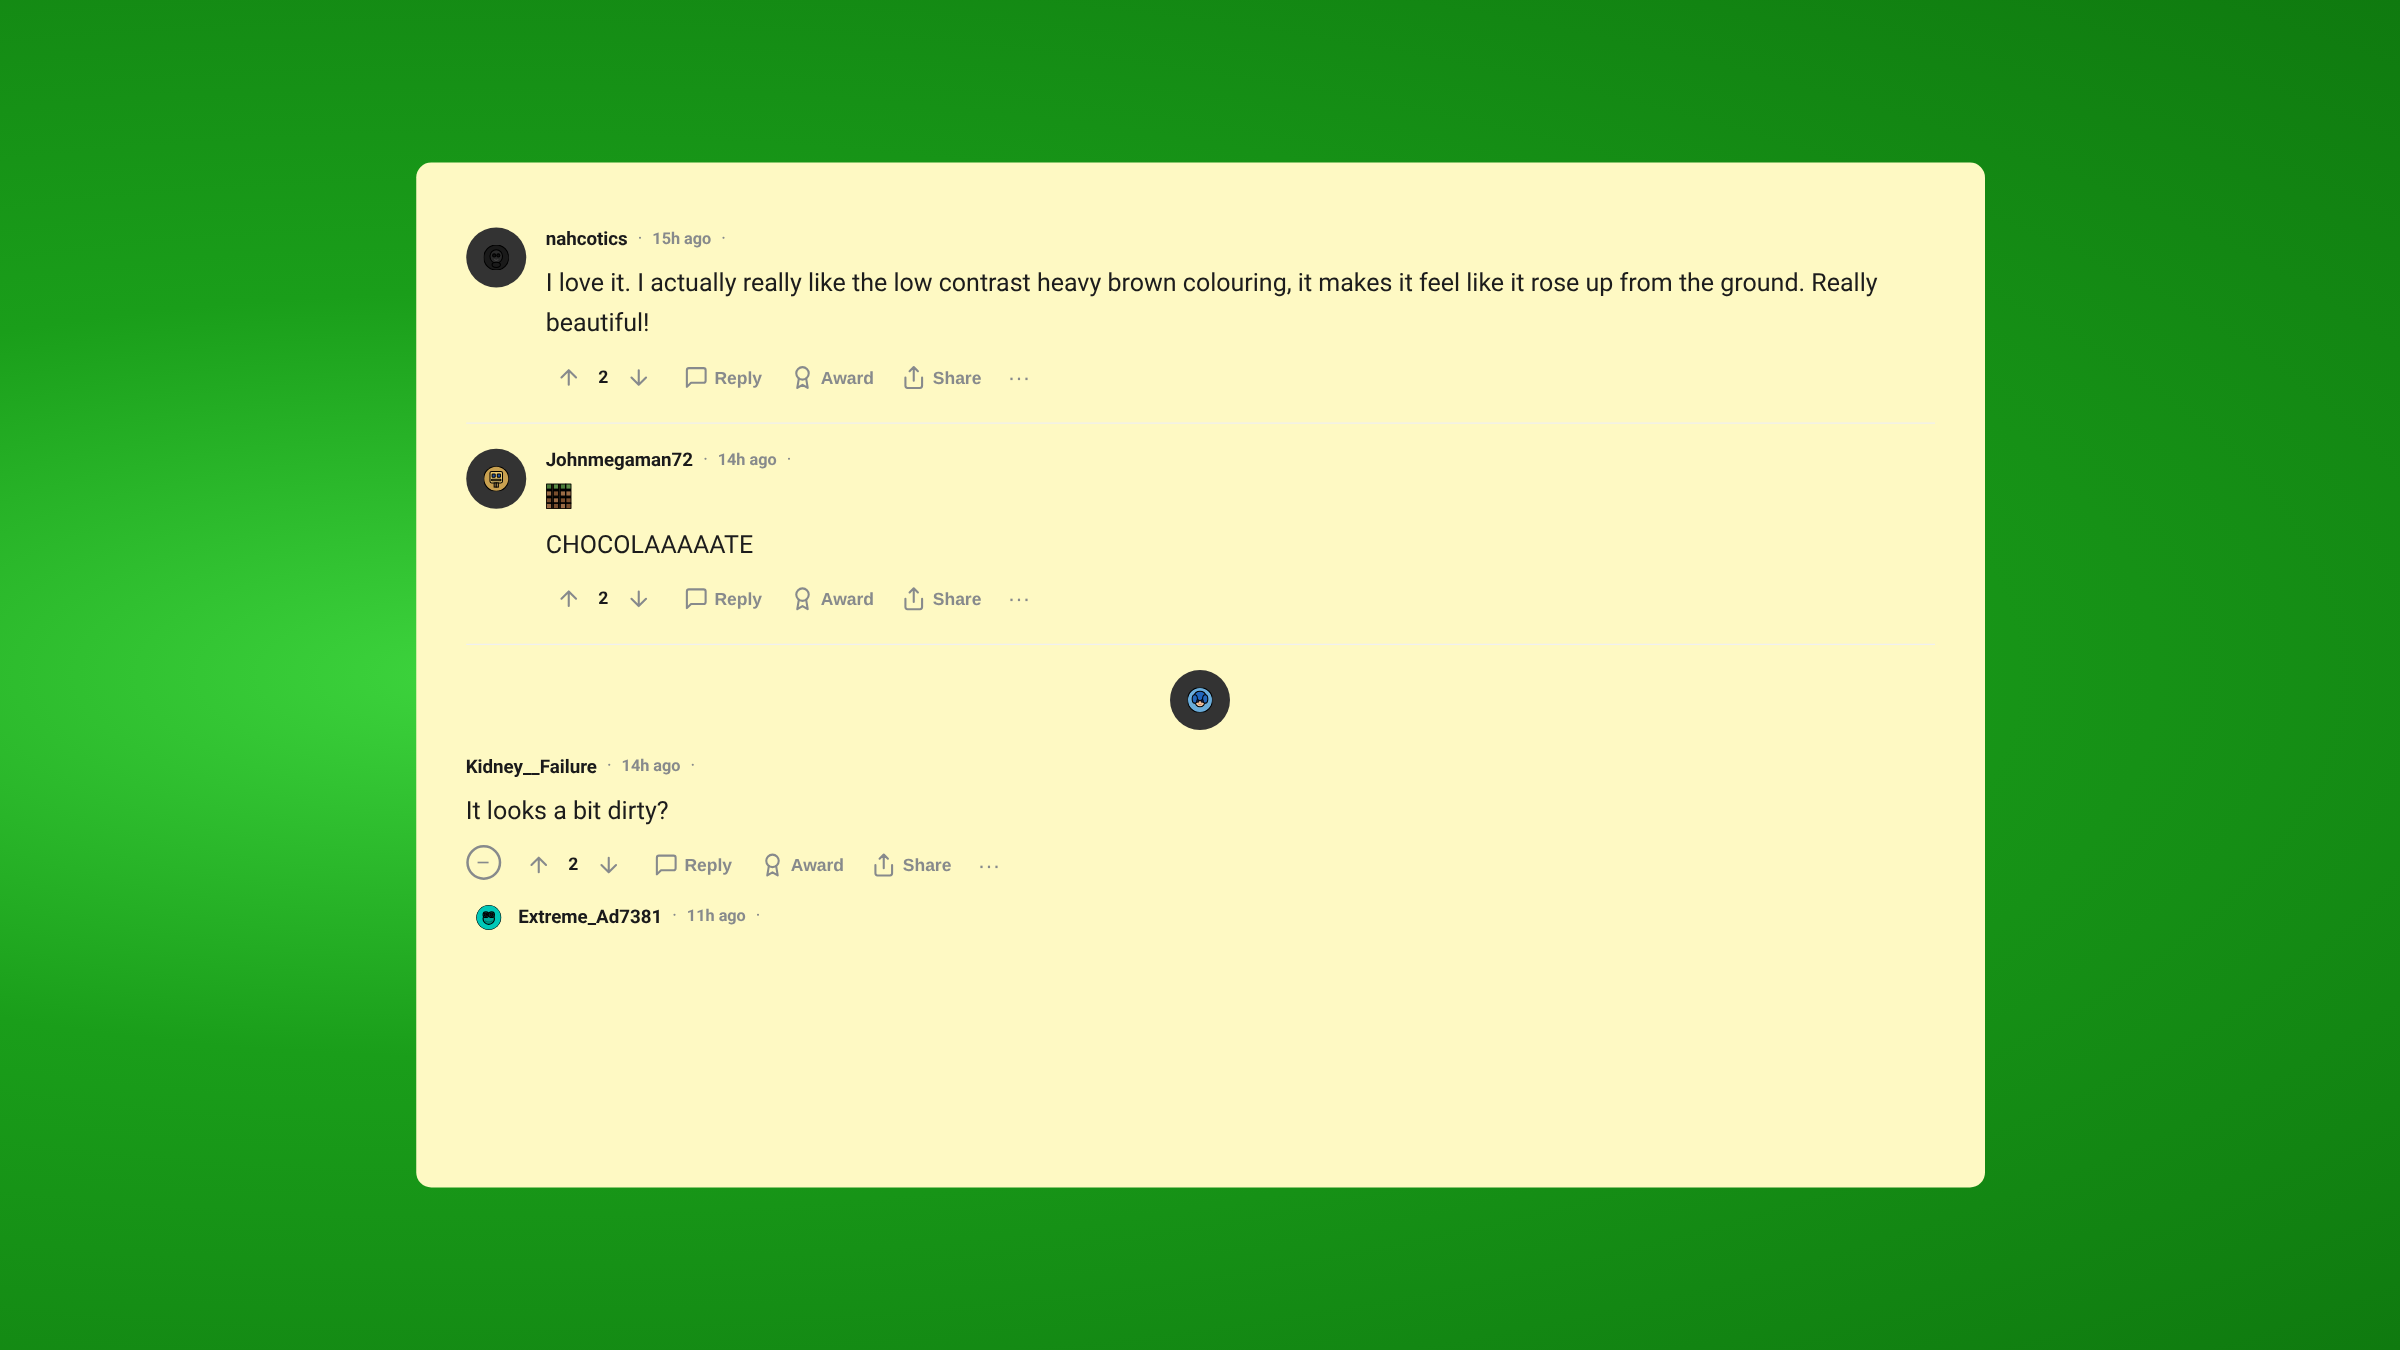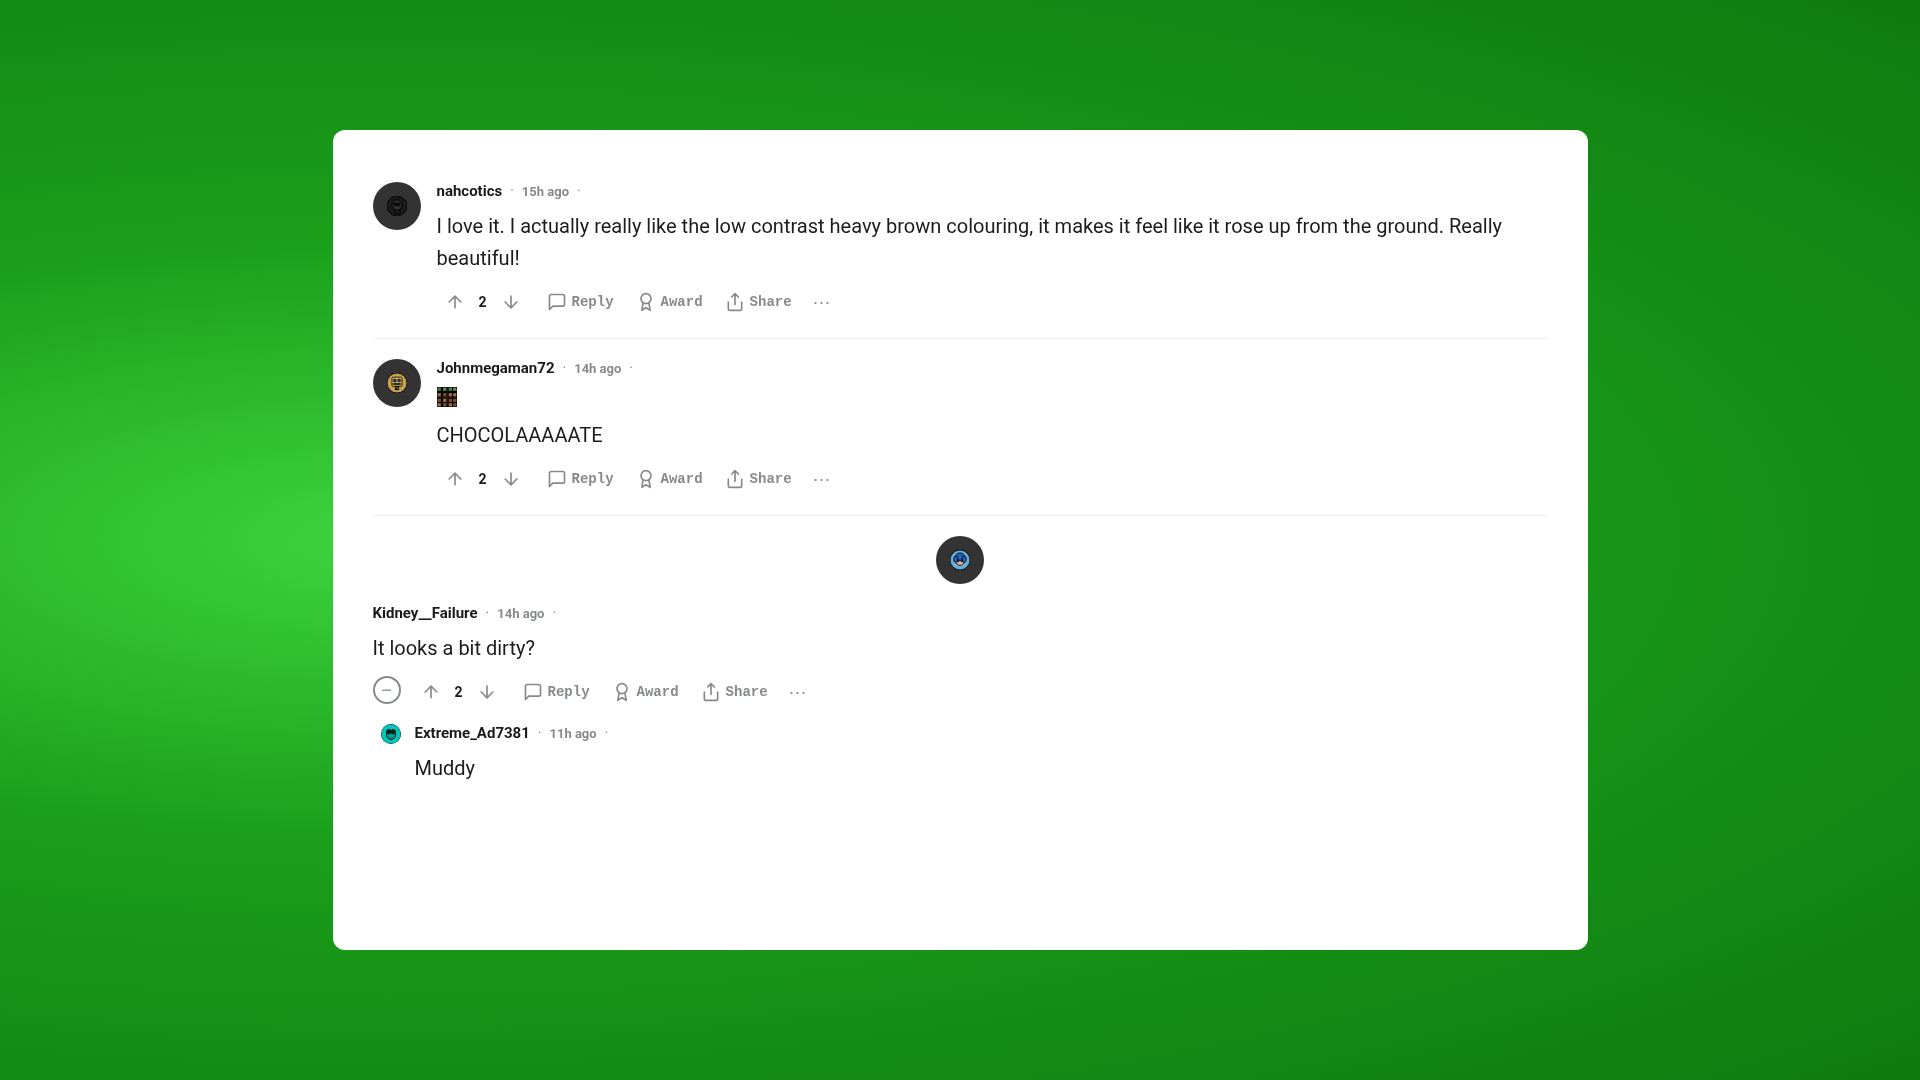--- a/index.html
+++ b/index.html
@@ -10,21 +10,21 @@
       background: #2db52d;
       background-image: radial-gradient(ellipse at 20% 50%, #3dd43d 0%, #1a9e1a 40%, #0f7a0f 100%);
       display: flex;
       align-items: center;
       justify-content: center;
       font-family: -apple-system, BlinkMacSystemFont, 'Segoe UI', Roboto, sans-serif;
       overflow: hidden;
     }
 
     .card {
-      background: #ffffff;
+      background: #fef9c3;
       border-radius: 12px;
       width: 1255px;
       min-height: 820px;
       padding: 32px 40px;
       overflow: hidden;
     }
 
     .comment {
       display: flex;
       flex-direction: row;
@@ -103,21 +103,20 @@
       align-items: center;
       gap: 5px;
       padding: 4px 8px;
       border: none;
       background: none;
       cursor: pointer;
       color: #878a8c;
       font-size: 14px;
       font-weight: 700;
       border-radius: 4px;
-      font-family: Liberation Mono, monospace;
     }
 
     .vote-count {
       font-size: 14px;
       font-weight: 700;
       color: #1a1a1b;
     }
 
     .more-btn {
       display: flex;
@@ -397,20 +396,19 @@
             <path d="M16 28 Q22 32 28 28" stroke="#007a70" stroke-width="2" fill="none" stroke-linecap="round"></path>
           </svg>
         </div>
         <div style="flex:1;">
           <div class="comment-header">
             <span class="username">Extreme_Ad7381</span>
             <span class="dot">·</span>
             <span class="timestamp">11h ago</span>
             <span class="dot">·</span>
           </div>
-          <p class="comment-text">Muddy</p>
         </div>
       </div>
 
     </div>
   </div>
 
 </div>
 
 </body></html>

